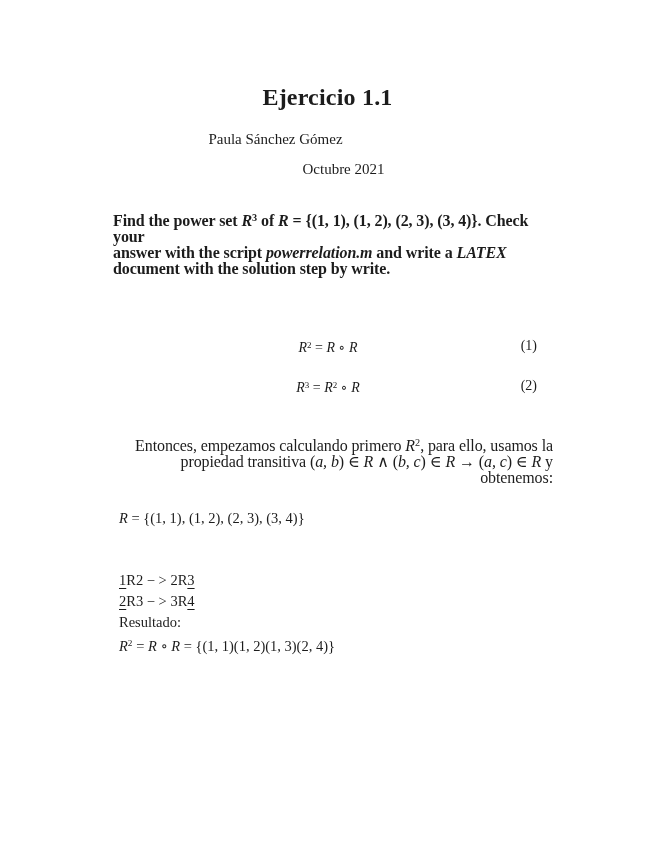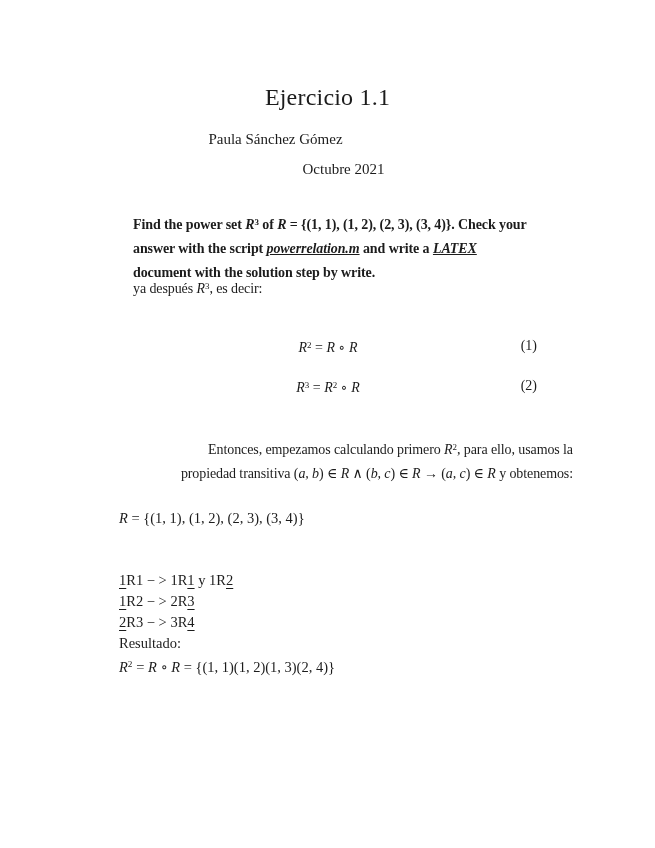--- a/index.html
+++ b/index.html
@@ -17,21 +17,21 @@
     inset: 0;
     background: #ffffff;
   }
   .doc-title {
     position: absolute;
     top: 84px;
     left: 0;
     width: 655px;
     text-align: center;
     font-size: 24px;
-    font-weight: normal;
+    font-weight: bold;
     letter-spacing: 0.2px;
   }
   .doc-author {
     position: absolute;
     top: 131px;
     left: 0;
     width: 551px;
     text-align: center;
     font-size: 15px;
   }
@@ -39,24 +39,24 @@
     position: absolute;
     top: 161px;
     left: 0;
     width: 655px;
     text-align: center;
     font-size: 15px;
     margin-left: 16px;
   }
   .block {
     position: absolute;
-    left: 133px;
+    left: 113px;
     width: 440px;
-    font-size: 14px;
-    line-height: 24px;
+    font-size: 16px;
+    line-height: 16px;
     letter-spacing: -0.1px;
   }
   .statement { top: 210px; }
   .statement .line { font-weight: bold; }
   .para1 { top: 274px; }
   .para2 { top: 435px; text-align: right; }
   .equation {
     position: absolute;
     left: 119px;
     width: 418px;
@@ -84,21 +84,21 @@
   .derivation {
     position: absolute;
     left: 119px;
     top: 570px;
     width: 440px;
     font-size: 14.5px;
     line-height: 21px;
   }
   
   .run-b  { font-weight: bold; }
-  .run-bi { font-weight: bold; font-style: italic; text-decoration: underline; }
+  .run-bi { font-weight: bold; font-style: italic; }
   .run-i  { font-style: italic; }
   .run-r  { }
   .run-u  { text-decoration: underline; text-decoration-thickness: 1px; text-underline-offset: 2.5px; }
   .run-sup {
     font-size: 0.64em;
     vertical-align: 0.5em;
     letter-spacing: 0;
   }
 </style>
 </head>
@@ -112,41 +112,39 @@
 
   <div class="doc-date">Octubre 2021</div>
 
   <div class="block statement">
     <div class="line"><span class="run-b">Find the power set </span><span class="run-i">R</span><span class="run-sup">3</span><span class="run-b"> of </span><span class="run-i">R</span><span class="run-r"> = {(1, 1), (1, 2), (2, 3), (3, 4)}</span><span class="run-b">. Check your</span></div>
     <div class="line"><span class="run-b">answer with the script </span><span class="run-bi">powerrelation.m</span><span class="run-b"> and write a </span><span class="run-bi">LATEX</span></div>
     <div class="line"><span class="run-b">document with the solution step by write.</span></div>
   </div>
 
   <div class="block para1">
-    <div class="line"><span class="run-r">ya después </span><span class="run-i">R</span><span class="run-sup">3</span><span class="run-r">, es decir:</span></div>
   </div>
 
   <div class="equation eq-1">
     <span class="eq-body"><span class="run-i">R</span><span class="run-sup">2</span><span class="run-r"> = </span><span class="run-i">R</span><span class="run-r"> ∘ </span><span class="run-i">R</span></span>
     <span class="eq-number">(1)</span>
   </div>
 
   <div class="equation eq-2">
     <span class="eq-body"><span class="run-i">R</span><span class="run-sup">3</span><span class="run-r"> = </span><span class="run-i">R</span><span class="run-sup">2</span><span class="run-r"> ∘ </span><span class="run-i">R</span></span>
     <span class="eq-number">(2)</span>
   </div>
 
   <div class="block para2">
     <div class="line"><span class="run-r">Entonces, empezamos calculando primero </span><span class="run-i">R</span><span class="run-sup">2</span><span class="run-r">, para ello, usamos la</span></div>
     <div class="line"><span class="run-r">propiedad transitiva (</span><span class="run-i">a, b</span><span class="run-r">) ∈ </span><span class="run-i">R</span><span class="run-r"> ∧ (</span><span class="run-i">b, c</span><span class="run-r">) ∈ </span><span class="run-i">R</span><span class="run-r"> → (</span><span class="run-i">a, c</span><span class="run-r">) ∈ </span><span class="run-i">R</span><span class="run-r"> y obtenemos:</span></div>
   </div>
 
   <div class="relation-def"><span class="run-i">R</span><span class="run-r"> = {(1, 1), (1, 2), (2, 3), (3, 4)}</span></div>
 
   <div class="derivation">
-    <div class="line"><span class="run-u">1</span><span class="run-r">R1 − &gt; 1R</span><span class="run-u">1</span><span class="run-r"> y 1R</span><span class="run-u">2</span></div>
     <div class="line"><span class="run-u">1</span><span class="run-r">R2 − &gt; 2R</span><span class="run-u">3</span></div>
     <div class="line"><span class="run-u">2</span><span class="run-r">R3 − &gt; 3R</span><span class="run-u">4</span></div>
     <div class="line"><span class="run-r">Resultado:</span></div>
     <div class="line"><span class="run-i">R</span><span class="run-sup">2</span><span class="run-r"> = </span><span class="run-i">R</span><span class="run-r"> ∘ </span><span class="run-i">R</span><span class="run-r"> = {(1, 1)(1, 2)(1, 3)(2, 4)}</span></div>
   </div>
 
 </div>
 
 </body></html>

